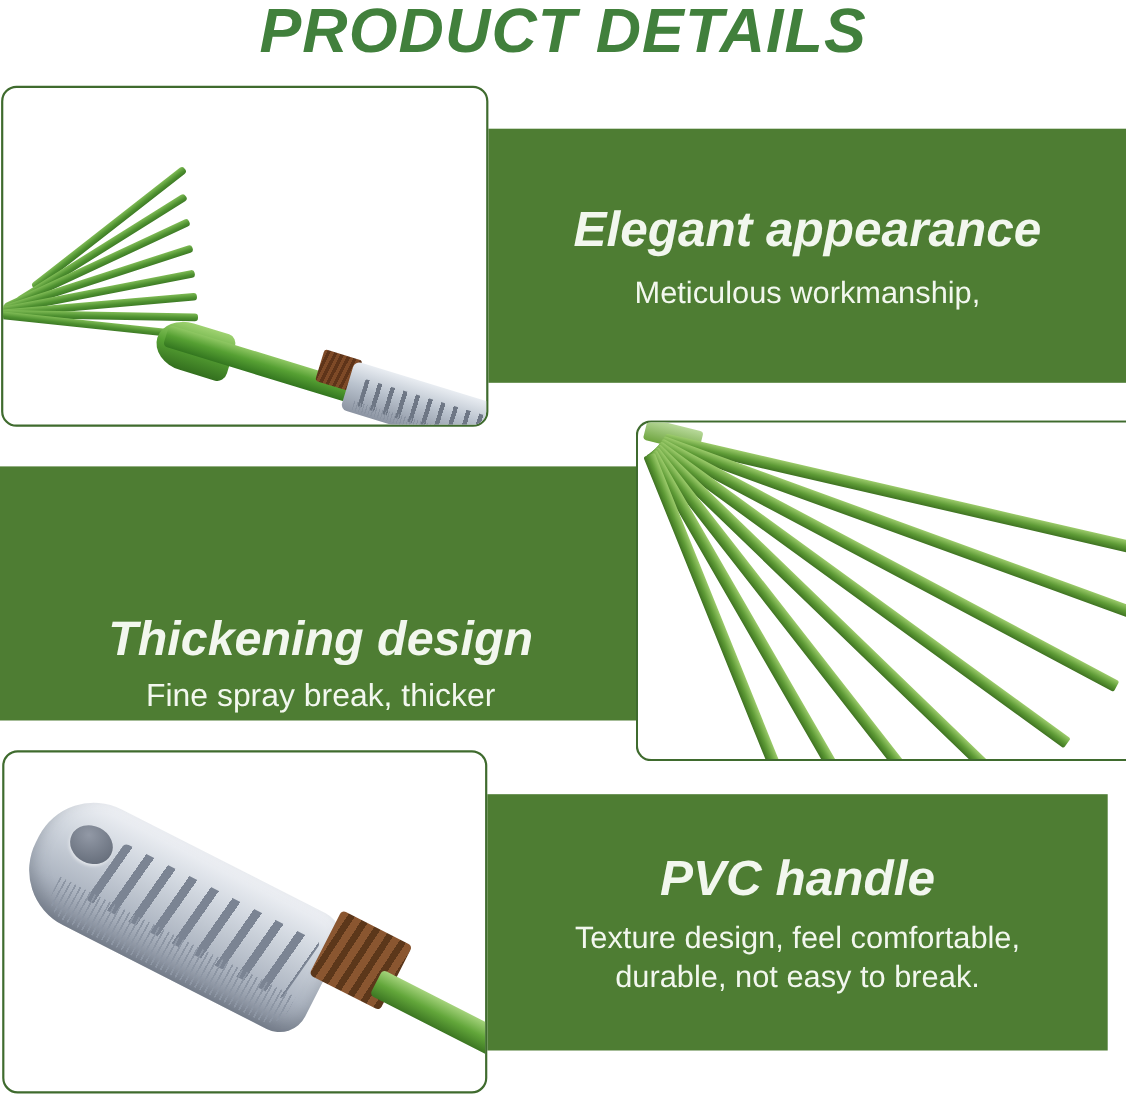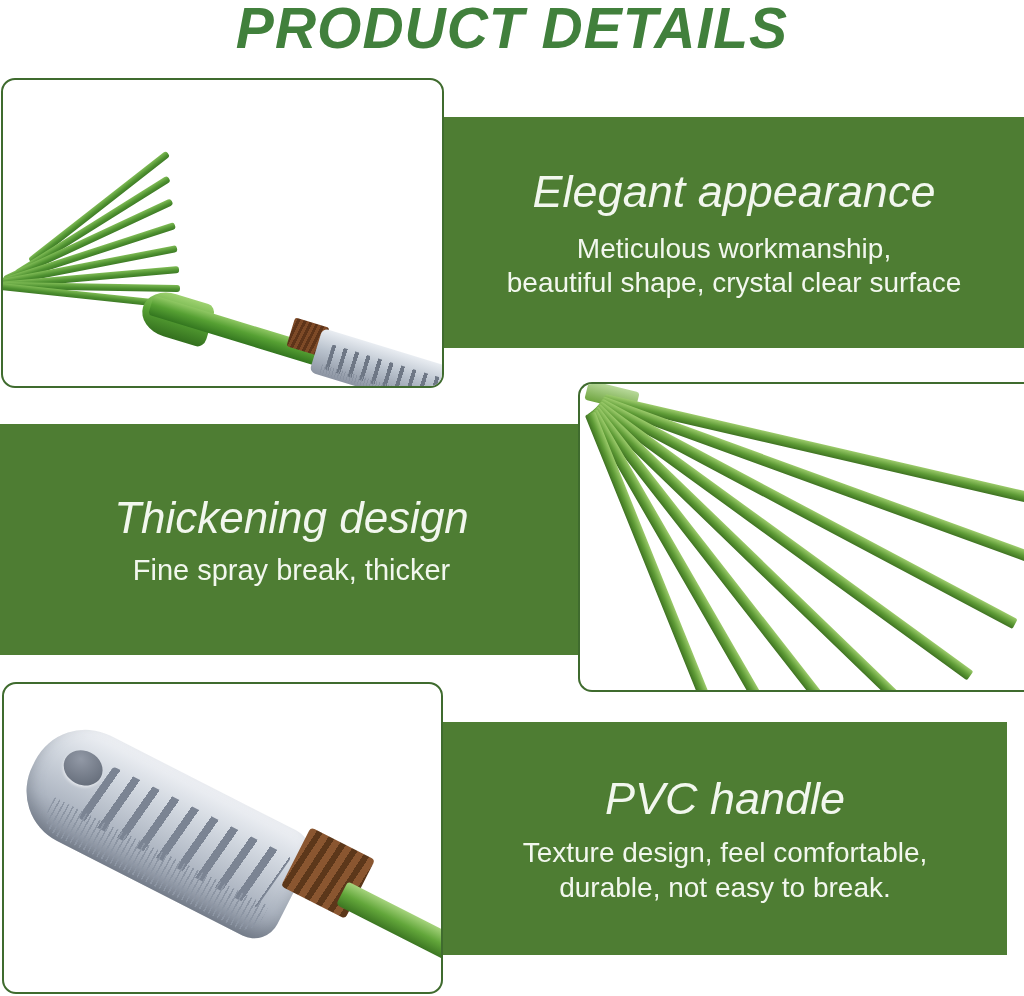--- a/index.html
+++ b/index.html
@@ -53,28 +53,28 @@
     box-sizing: border-box;
     display: flex;
     flex-direction: column;
     align-items: center;
     justify-content: center;
     color: #F2F7EE;
     text-align: center;
     padding: 4px 12px;
   }
   #panel-1 { left: 444px; top: 117px; width: 580px; height: 231px; }
-  #panel-2 { left: 0px;   top: 424px; width: 583px; height: 231px; }
+  #panel-2 { left: 0px;   top: 424px; width: 583px; height: 231px; justify-content: flex-end; }
   #panel-3 { left: 443px; top: 722px; width: 564px; height: 233px; }
 
   .panel-heading {
     font-size: 45px;
     line-height: 52px;
     font-style: italic;
-    font-weight: normal;
+    font-weight: bold;
     margin-bottom: 14px;
     white-space: nowrap;
   }
   .panel-sub {
     font-size: 28px;
     line-height: 34px;
     font-weight: normal;
     white-space: nowrap;
   }
   #panel-2 .panel-heading { font-size: 44px; margin-bottom: 8px; }
@@ -229,21 +229,20 @@
     <div class="handle1">
       <div class="slots"></div>
       <div class="ribs"></div>
     </div>
   </div>
 </div>
 
 <div class="green-panel" id="panel-1">
   <div class="panel-heading">Elegant appearance</div>
   <div class="panel-sub">Meticulous workmanship,</div>
-  <div class="panel-sub">beautiful shape, crystal clear surface</div>
 </div>
 
 <div class="green-panel" id="panel-2">
   <div class="panel-heading">Thickening design</div>
   <div class="panel-sub">Fine spray break, thicker</div>
 </div>
 
 <div class="photo-frame" id="photo-frame-2">
   <div class="photo-inner">
     <div class="cap2"></div>

